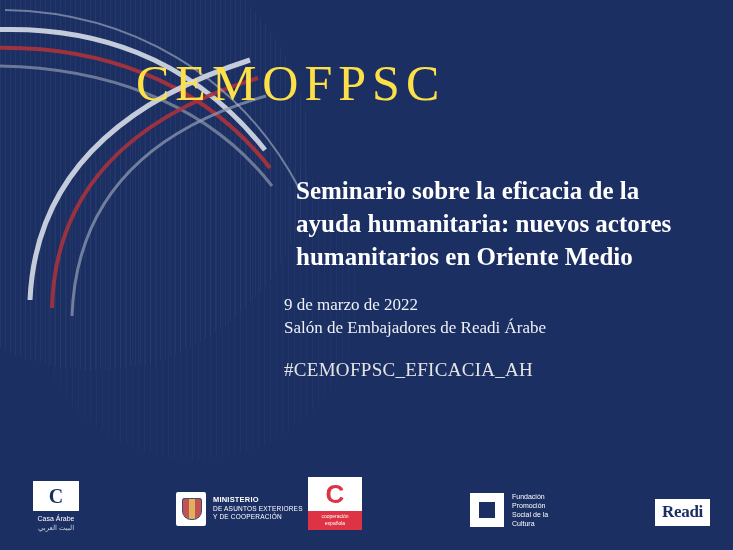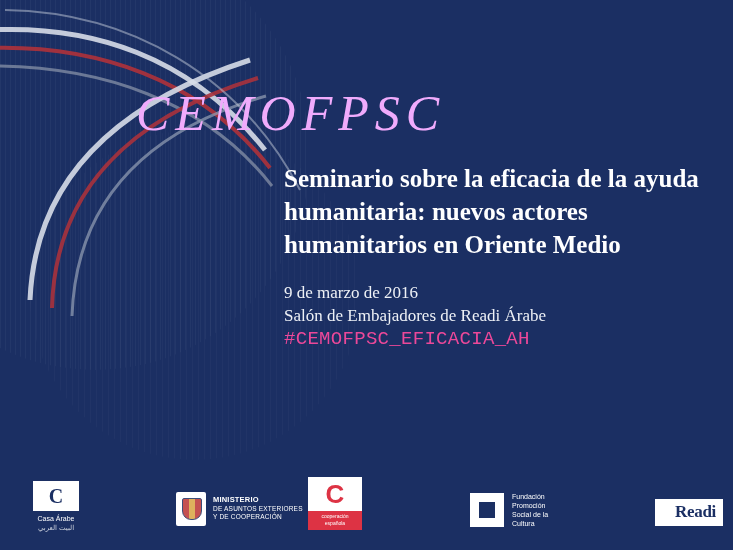--- a/index.html
+++ b/index.html
@@ -50,54 +50,54 @@
     left: 0;
     top: 0;
     width: 400px;
     height: 330px;
   }
 
   
   .brand {
     position: absolute;
     left: 136px;
-    top: 84px;
+    top: 54px;
     font-family: "Liberation Serif", serif;
     font-size: 50px;
     letter-spacing: 6px;
-    color: #f0abfc;
+    color: #fde047;
     font-weight: 400;
-    font-style: italic;
   }
 
   
   .content {
     position: absolute;
     left: 284px;
     top: 162px;
     width: 420px;
   }
   .seminar-title {
     color: #ffffff;
     font-family: "Liberation Serif", serif;
     font-weight: bold;
     font-size: 25px;
     line-height: 33px;
-    margin: 0;
+    margin: 12px;
   }
   .event-meta {
     margin-top: 20px;
     color: #eef1f6;
     font-family: "Liberation Serif", serif;
     font-size: 17px;
     line-height: 23px;
   }
   .hashtags {
-    color: #ec4899;
-    font-family: Liberation Mono, monospace;
+    margin-top: 18px;
+    color: #e5e5e5;
+    font-family: Liberation Serif, serif;
     font-size: 19px;
     line-height: 25px;
     letter-spacing: 0.3px;
   }
 
   
   .footer {
     position: absolute;
     left: 0;
     bottom: 0;
@@ -212,21 +212,21 @@
   }
 
   
   .logo-readi { left: 655px; bottom: 24px; }
   .readi-box {
     background: #ffffff;
     color: #1b2f63;
     font-family: "Liberation Serif", serif;
     font-size: 17px;
     font-weight: bold;
-    padding: 3px 7px 4px 20px;
+    padding: 3px 7px 4px 7px;
     letter-spacing: -0.3px;
   }
 </style>
 </head>
 <body>
 
 <div class="slide">
 
   <div class="bg-texture">
     <div class="bg-sphere"></div>
@@ -241,21 +241,21 @@
     <path d="M52,308 C55,195 125,118 258,78" stroke="#a8323c" stroke-width="4" fill="none" opacity="0.9"></path>
     <path d="M72,316 C76,205 140,132 266,96" stroke="#8e99b0" stroke-width="3" fill="none" opacity="0.75"></path>
     <path d="M5,10 C130,12 240,75 300,190" stroke="#c3cbd9" stroke-width="2" fill="none" opacity="0.5"></path>
   </svg>
 
   <div class="brand">CEMOFPSC</div>
 
   <div class="content">
     <h1 class="seminar-title">Seminario sobre la eficacia de la ayuda humanitaria: nuevos actores humanitarios en Oriente Medio</h1>
     <div class="event-meta">
-      <div>9 de marzo de 2016</div>
+      <div>9 de marzo de 2022</div>
       <div>Salón de Embajadores de Readi Árabe</div>
     </div>
     <div class="hashtags">
       <div>#CEMOFPSC_EFICACIA_AH</div>
     </div>
   </div>
 
   <div class="footer">
 
     <div class="logo logo-casa">

